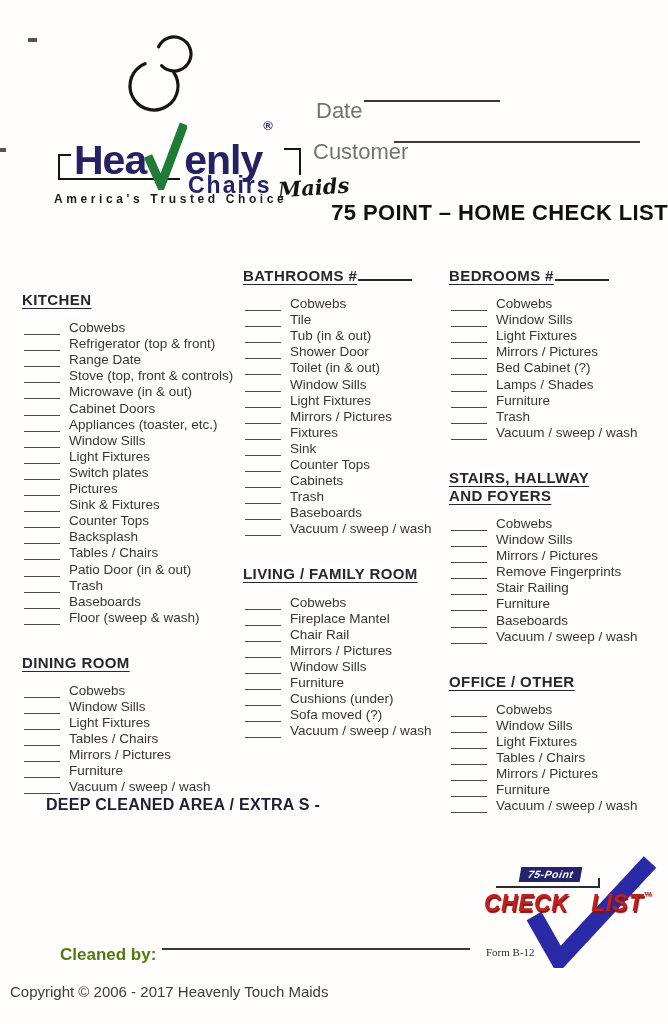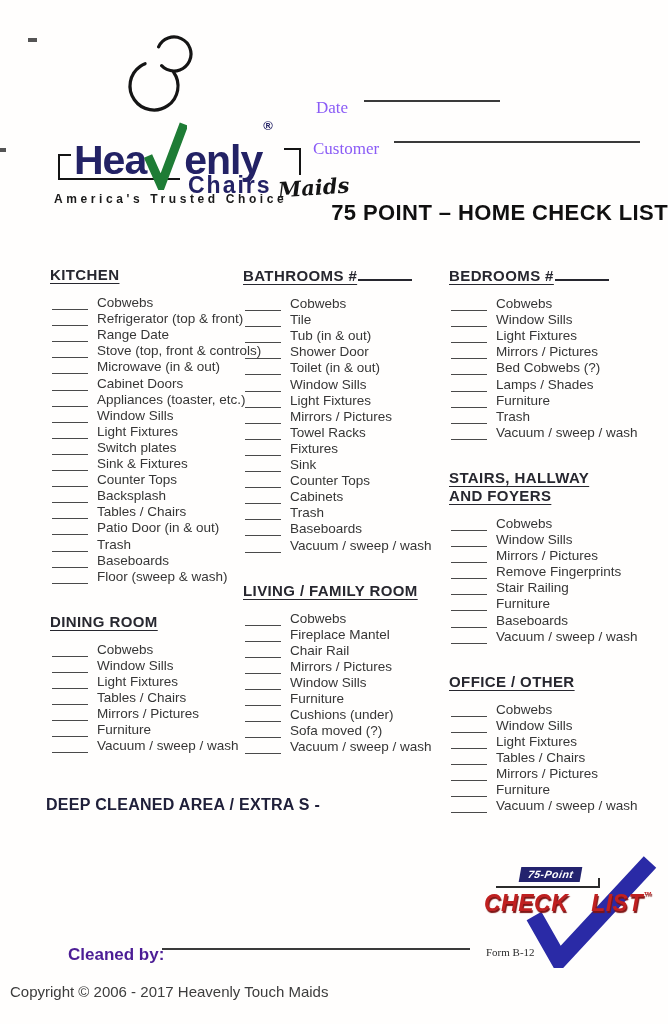--- a/index.html
+++ b/index.html
@@ -17,43 +17,43 @@
   .touch { position:absolute; left:162px; top:146px; font-size:23px; font-weight:bold; color:#232265; letter-spacing:2px; line-height:1; }
   .maids { position:absolute; left:252px; top:147px; font-size:21px; font-style:italic; font-weight:bold; color:#141414; font-family:"DejaVu Serif", serif; transform:rotate(-4deg); }
   .tagline { position:absolute; left:28px; top:164px; font-size:12px; font-weight:bold; color:#1a1a1a; letter-spacing:3.6px; white-space:nowrap; }
   .brk { position:absolute; background:transparent; }
   .brk-l-top  { left:32px; top:126px; width:13px; border-top:2px solid #141414; }
   .brk-l-side { left:32px; top:126px; height:26px; border-left:2px solid #141414; }
   .brk-l-bot  { left:32px; top:150px; width:122px; border-top:2px solid #141414; }
   .brk-r-top  { left:258px; top:120px; width:17px; border-top:2px solid #141414; }
   .brk-r-side { left:273px; top:120px; height:27px; border-left:2px solid #141414; }
   
-  .field-label { position:absolute; font-size:17px; color:#8b5cf6;font-family:Liberation Serif, serif; }
+  .field-label { position:absolute; font-size:22px; color:#737373; }
   .date-label { left:316px; top:98px; }
   .customer-label { left:313px; top:139px; }
   .wline { position:absolute; border-bottom:2px solid #3a3a3a; height:0; }
   .date-line { left:364px; top:100px; width:136px; }
   .customer-line { left:394px; top:141px; width:246px; }
   
   .title { position:absolute; left:0; right:0; top:200px; text-align:right; font-size:22px; font-weight:bold; color:#101010; letter-spacing:0.4px; }
   
   .col { position:absolute; top:266px; }
-  .col-1 { left:50px;  width:202px; }
+  .col-1 { left:22px;  width:202px;margin-top:25px; }
   .col-2 { left:243px; width:206px; }
   .col-3 { left:449px; width:219px; }
   .section { margin-bottom:29px; }
   .section h3 { margin:0 0 10px 0; font-size:15px; font-weight:bold; color:#27272f; letter-spacing:0.4px; line-height:18px; }
   .section h3 .tl { text-decoration:underline; text-underline-offset:3px; }
   .numline { display:inline-block; width:54px; border-bottom:2px solid #27272f; height:13px; margin-left:1px; }
   .section ul { list-style:none; margin:0; padding:0 0 0 2px; }
   .section li { display:flex; align-items:flex-end; height:16.1px; font-size:13.5px; color:#363636; white-space:nowrap; }
   .blank { flex:none; width:36px; border-bottom:1.5px solid #4a4a4a; height:11px; margin-right:9px; }
   
   .deep-cleaned { position:absolute; left:46px; top:796px; font-size:16px; font-weight:bold; color:#20203a; text-underline-offset:3px; letter-spacing:0.3px; }
-  .cleaned-by { position:absolute; left:68px; top:945px; font-size:17px; font-weight:bold; color:#4c1d95; }
+  .cleaned-by { position:absolute; left:60px; top:945px; font-size:17px; font-weight:bold; color:#4d7c0f; }
   .cleaned-line { left:162px; top:948px; width:308px; }
   .copyright { position:absolute; left:10px; top:983px; font-size:15px; color:#3d3d3d; }
   
   .flogo { position:absolute; left:478px; top:856px; width:186px; height:116px; }
   .flogo .fcheck { position:absolute; left:26px; top:0; }
   .fbanner { position:absolute; left:42px; top:11px; background:#23236e; color:#fff; font-size:10.5px; font-weight:bold; font-style:italic; padding:1px 8px 2px 8px; transform:skew(-10deg); letter-spacing:0.5px; }
   .fswoosh { position:absolute; left:18px; top:30px; width:104px; height:2px; background:#2b2b2b; }
   .fhook { position:absolute; left:120px; top:22px; width:2px; height:10px; background:#2b2b2b; }
   .fword { position:absolute; left:6px; top:34px; font-size:23px; font-weight:bold; font-style:italic; color:#c02020; letter-spacing:0.5px; word-spacing:16px; text-shadow:1px 2px 1px #7e1414; z-index:2; white-space:nowrap; }
   .ftm { font-size:9px; vertical-align:top; color:#c02020; }
@@ -140,20 +140,24 @@
           <li>
             <span class="blank"></span>
             <span class="lbl">Light Fixtures</span>
           </li>
           <li>
             <span class="blank"></span>
             <span class="lbl">Switch plates</span>
           </li>
           <li>
             <span class="blank"></span>
+            <span class="lbl">Pictures</span>
+          </li>
+          <li>
+            <span class="blank"></span>
             <span class="lbl">Sink &amp; Fixtures</span>
           </li>
           <li>
             <span class="blank"></span>
             <span class="lbl">Counter Tops</span>
           </li>
           <li>
             <span class="blank"></span>
             <span class="lbl">Backsplash</span>
           </li>
@@ -244,24 +248,20 @@
           <li>
             <span class="blank"></span>
             <span class="lbl">Light Fixtures</span>
           </li>
           <li>
             <span class="blank"></span>
             <span class="lbl">Mirrors / Pictures</span>
           </li>
           <li>
             <span class="blank"></span>
-            <span class="lbl">Towel Racks</span>
-          </li>
-          <li>
-            <span class="blank"></span>
             <span class="lbl">Fixtures</span>
           </li>
           <li>
             <span class="blank"></span>
             <span class="lbl">Sink</span>
           </li>
           <li>
             <span class="blank"></span>
             <span class="lbl">Counter Tops</span>
           </li>
@@ -340,21 +340,21 @@
           <li>
             <span class="blank"></span>
             <span class="lbl">Light Fixtures</span>
           </li>
           <li>
             <span class="blank"></span>
             <span class="lbl">Mirrors / Pictures</span>
           </li>
           <li>
             <span class="blank"></span>
-            <span class="lbl">Bed Cobwebs (?)</span>
+            <span class="lbl">Bed Cabinet (?)</span>
           </li>
           <li>
             <span class="blank"></span>
             <span class="lbl">Lamps / Shades</span>
           </li>
           <li>
             <span class="blank"></span>
             <span class="lbl">Furniture</span>
           </li>
           <li>

